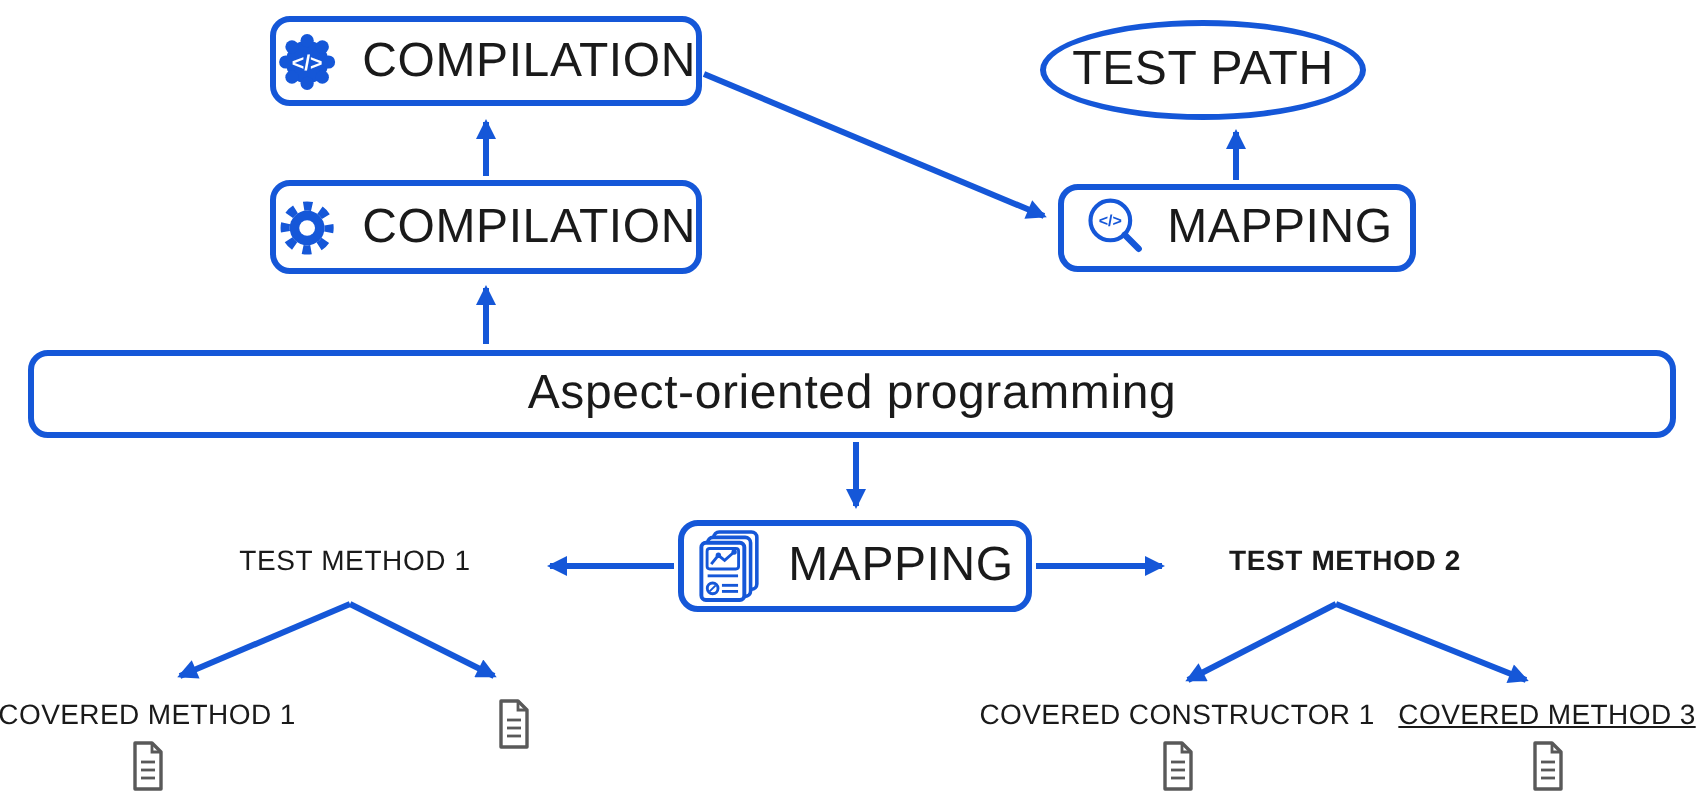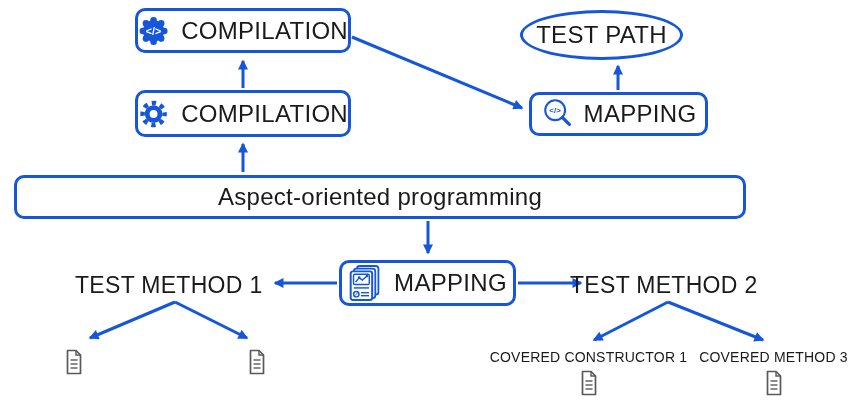--- a/index.html
+++ b/index.html
@@ -10,40 +10,40 @@
   }
   .arrow-layer { position: absolute; left: 0; top: 0; width: 852px; height: 405px; pointer-events: none; }
   .node {
     position: absolute; border: 3px solid var(--blue); border-radius: 10px;
     background: #fff; display: flex; align-items: center; justify-content: center;
     gap: 12px; color: var(--text);
   }
   .node .label { font-size: 24px; letter-spacing: 0.3px; white-space: nowrap; }
   .ellipse { border-radius: 50%; }
   .free-label {
-    position: absolute; font-size: 23px; color: var(--text); text-align: left;
+    position: absolute; font-size: 14px; color: var(--text); text-align: center;
     letter-spacing: 0.3px; white-space: nowrap;
   }
   .covered {
     position: absolute; display: flex; flex-direction: column; align-items: center;
     gap: 5px; font-size: 14px; color: var(--text); text-align: center;
   }
   .covered .label { white-space: nowrap; letter-spacing: 0.2px; }
   #compilation { left: 135px; top: 8px;  width: 216px; height: 45px; }
   #processing  { left: 135px; top: 90px; width: 216px; height: 47px; }
   #test-path   { left: 520px; top: 10px; width: 163px; height: 50px; }
   #debugger    { left: 529px; top: 92px; width: 179px; height: 44px; gap: 9px; }
-  #aop         { left: 14px;  top: 175px; width: 732px; height: 44px; }
+  #aop         { left: 14px;  top: 175px; width: 824px; height: 44px; }
   #mapping     { left: 339px; top: 260px; width: 177px; height: 46px; align-items: center; }
   #test-method-1 { left: 75px;  top: 272px; width: 205px; }
-  #test-method-2 { left: 570px; top: 272px; width: 205px; }
+  #test-method-2 { left: 570px; top: 272px; width: 205px; font-weight: bold; }
   #covered-method-1      { left: 1px;   top: 349px; width: 145px; }
   #covered-method-2      { left: 184px; top: 349px; width: 145px; }
   #covered-constructor-1 { left: 496px; top: 349px; width: 185px; }
-  #covered-method-3      { left: 701px; top: 349px; width: 145px; }
+  #covered-method-3      { left: 701px; top: 349px; width: 145px; text-decoration: underline; }
 </style>
 </head>
 <body>
 
 <div class="canvas">
 
   <svg class="arrow-layer" viewBox="0 0 852 405">
     <defs>
       <marker id="ah" viewBox="0 0 10 10" refX="8.5" refY="5" markerWidth="11" markerHeight="10" markerUnits="userSpaceOnUse" orient="auto">
         <path d="M0,0 L10,5 L0,10 z" fill="#1557D8"></path>
@@ -129,20 +129,21 @@
           <circle cx="21.3" cy="13.2" r="1.5"></circle>
       </g>
     </svg>
     <span class="label">MAPPING</span>
   </div>
 
   <div class="free-label" id="test-method-1">TEST METHOD 1</div>
   <div class="free-label" id="test-method-2">TEST METHOD 2</div>
 
   <div class="covered" id="covered-method-1">
+    <span class="label">COVERED METHOD 1</span>
     <svg width="20" height="26" viewBox="0 0 20 26">
       <path d="M3.5,1.5 h8.5 l4.5,4.5 v18.5 h-13 z" fill="#fff" stroke="#595959" stroke-width="1.7" stroke-linejoin="round"></path>
       <path d="M12,1.5 v4.5 h4.5" fill="none" stroke="#595959" stroke-width="1.4"></path>
       <g stroke="#595959" stroke-width="1.4">
         <line x1="6.5" y1="11" x2="13.5" y2="11"></line>
           <line x1="6.5" y1="15" x2="13.5" y2="15"></line>
           <line x1="6.5" y1="19" x2="13.5" y2="19"></line>
       </g>
     </svg>
   </div>

